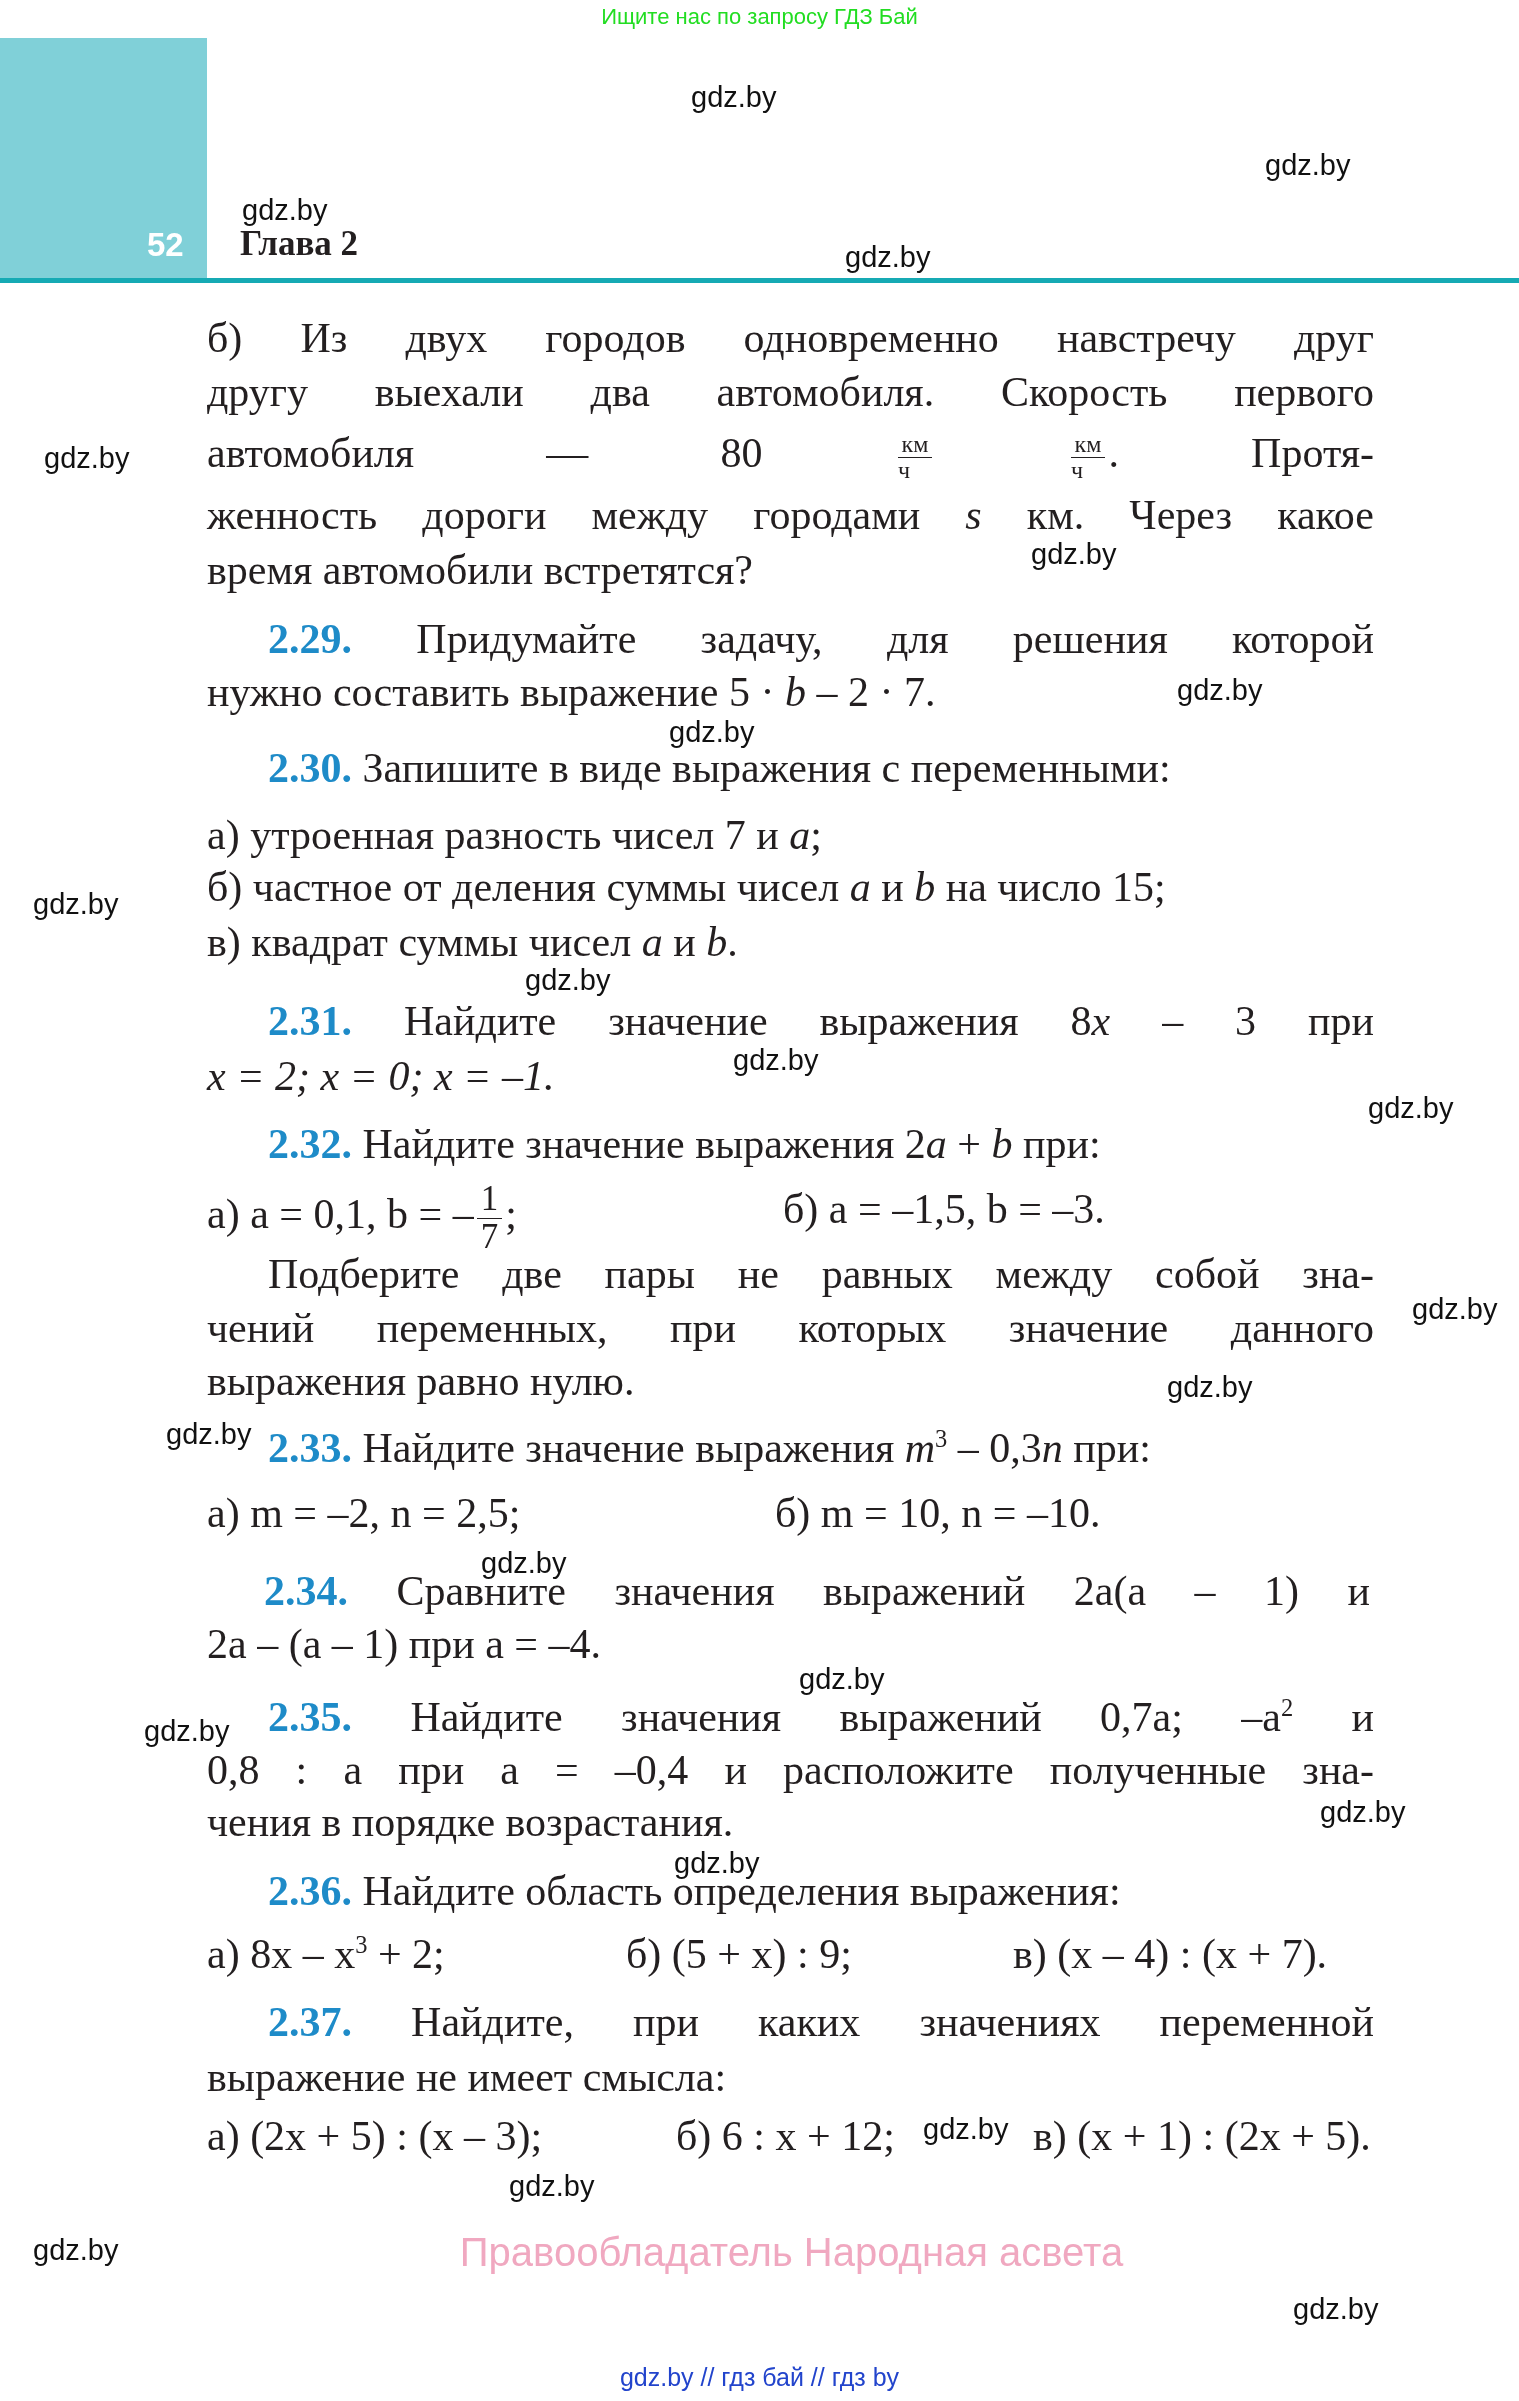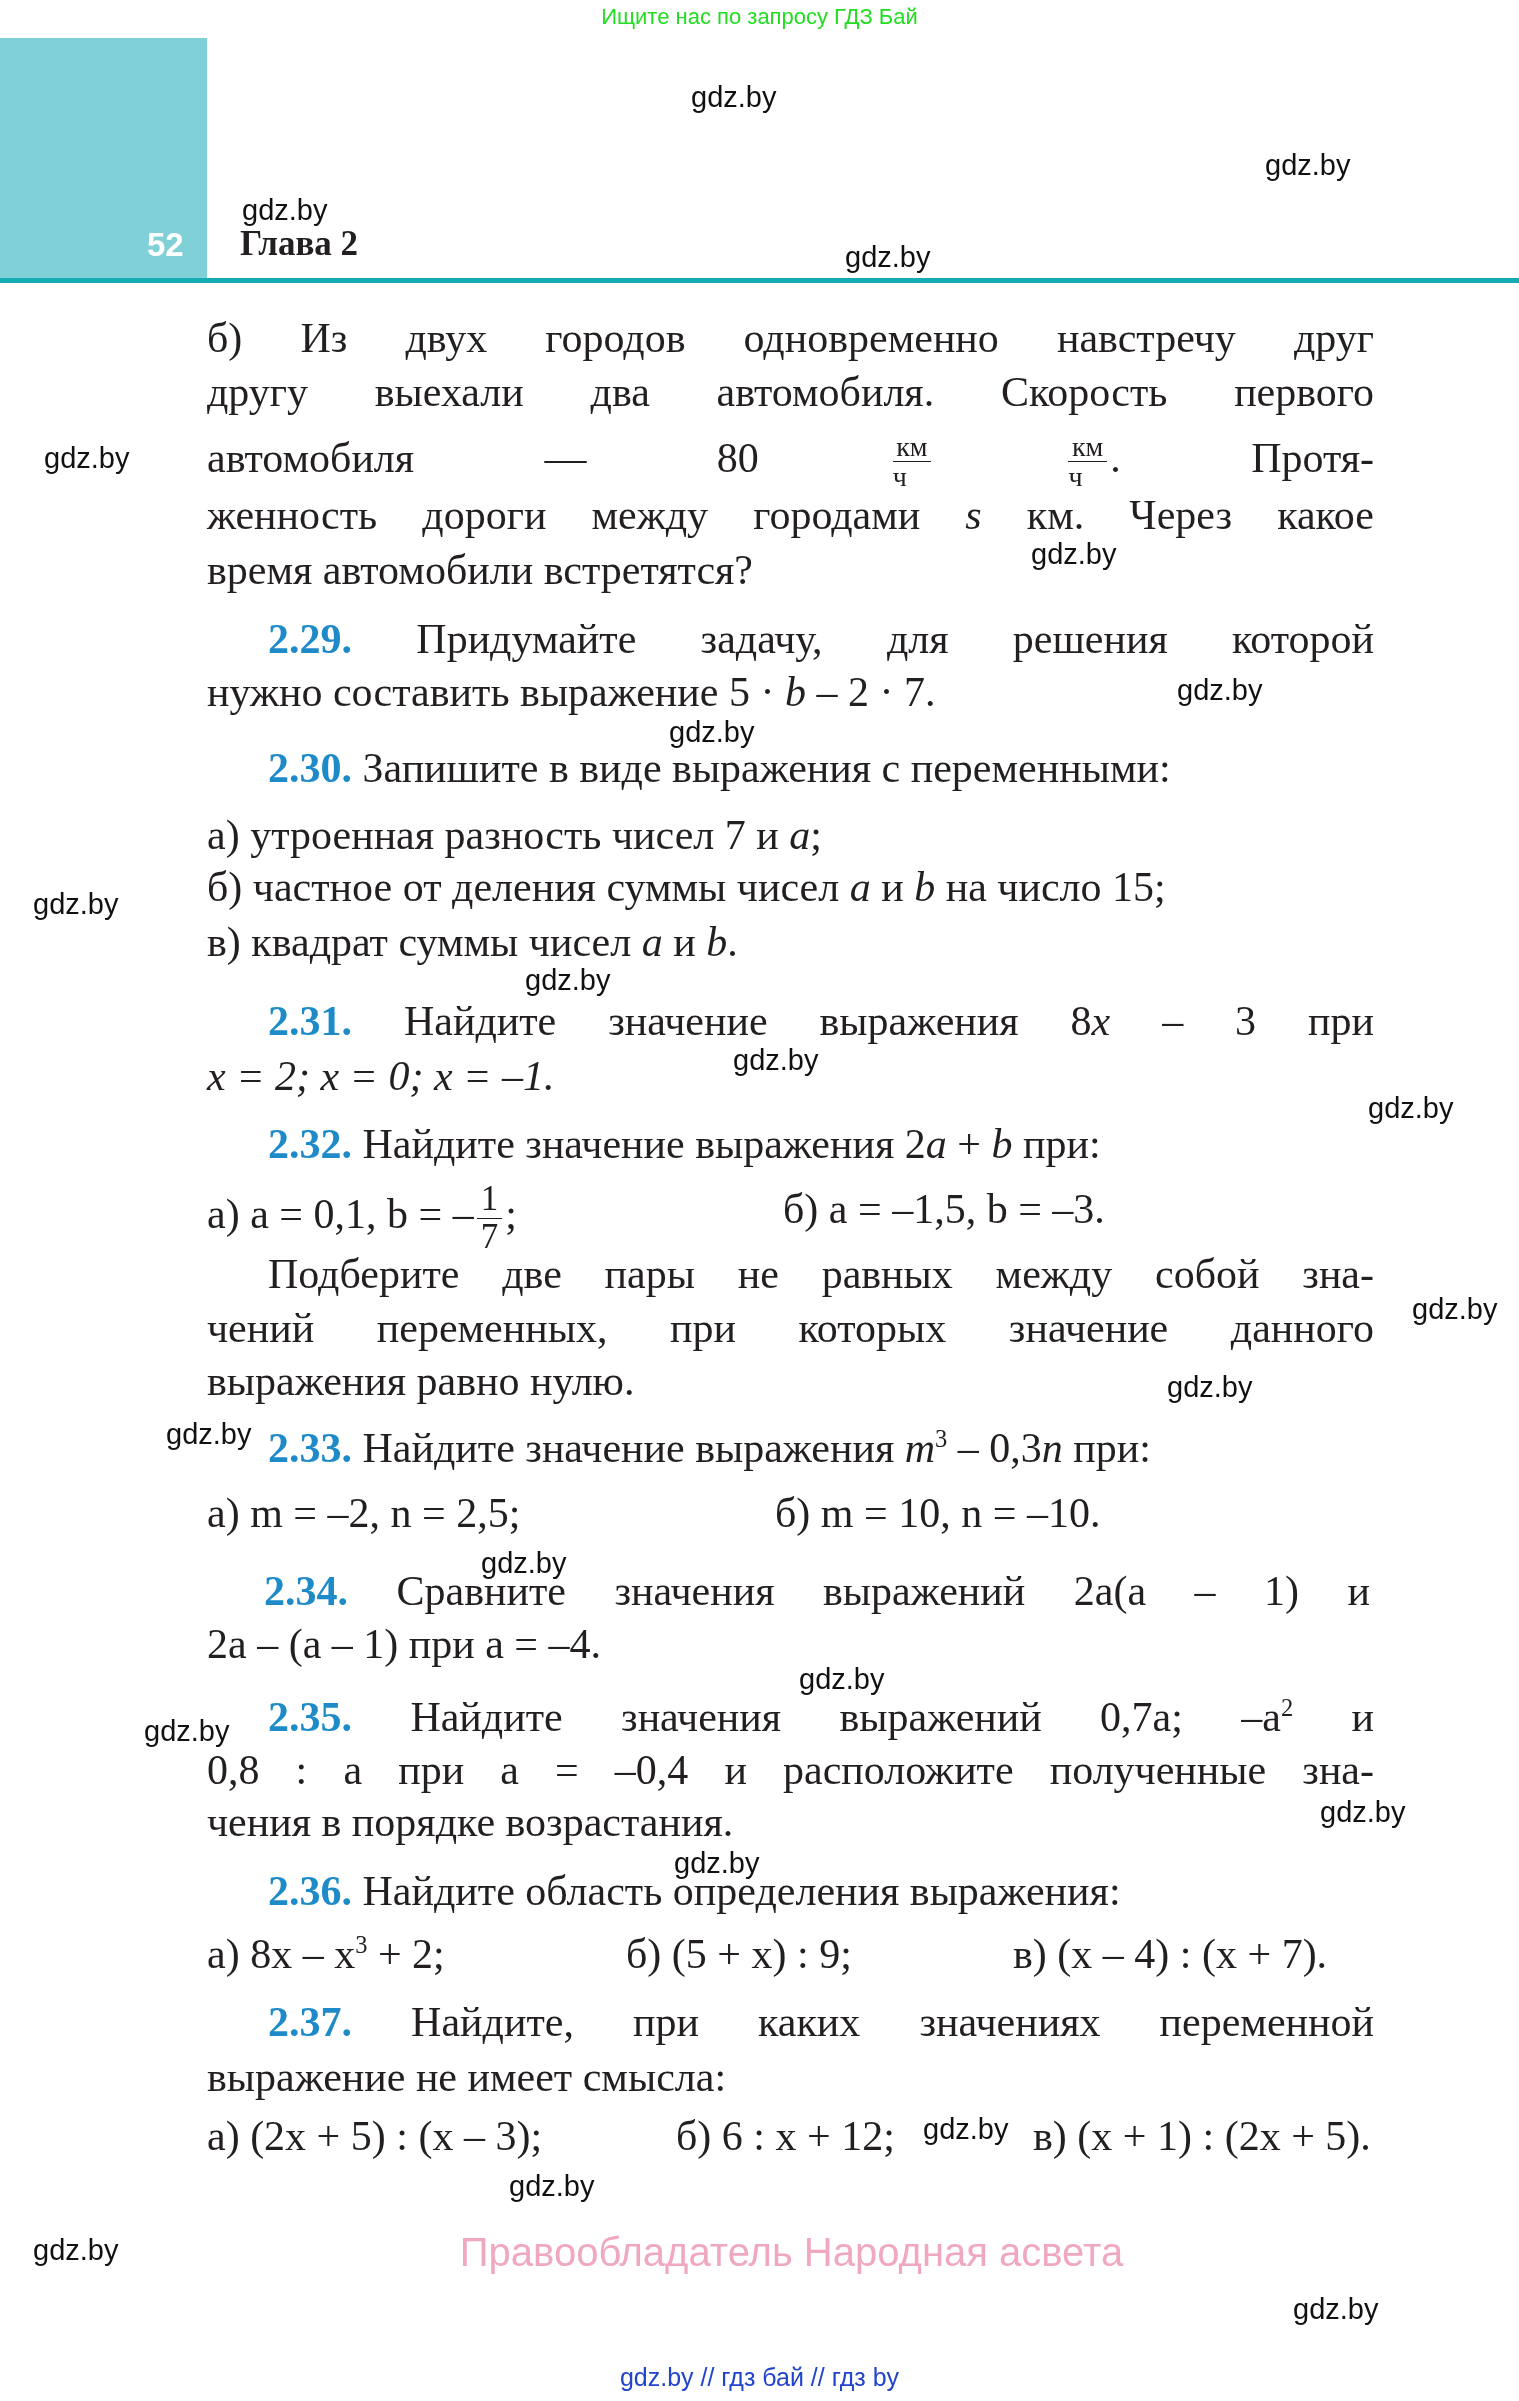--- a/index.html
+++ b/index.html
@@ -11,21 +11,21 @@
   .teal { left:0; top:38px; width:207px; height:242px; background:#80d0d8; }
   .rule { left:0; top:278px; width:1519px; height:5.3px; background:#16aab4; }
   .pagenum { left:147px; top:226px; color:#ffffff; font-family:"Liberation Sans",sans-serif;
              font-weight:bold; font-size:33px; }
   .chapter { left:240px; top:224px; font-family:"Liberation Serif",serif; font-weight:bold; font-size:35px; }
   .wm { font-family:Liberation Sans, sans-serif; font-size:29px; color:#111; }
   .line { font-family:"Liberation Serif",serif; font-size:42px; line-height:1; left:207px; width:1167px; }
   .just { text-align:justify; text-align-last:justify; }
   .num { color:#1e8bc8; font-weight:bold; }
   .it { font-style:italic; }
-  .frac { display:inline-block; vertical-align:middle; text-align:center; font-size:28px; line-height:1.05; margin:0 3.5px; }
+  .frac { display:inline-block; vertical-align:middle; text-align:center; font-size:24px; line-height:1.05; margin:0 3.5px; }
   .frac .top { display:block; border-bottom:1.8px solid #231f20; padding:0 3.5px; }
   .frac .bot { display:block; }
   sup { font-size:24.5px; }
   .copyright { top:2230px; left:0; width:1519px; text-align:center; color:#f0a8c0;
                font-family:"Liberation Sans",sans-serif; font-size:40px;margin-left:32px; }
   .footer { top:2363px; left:0; width:1519px; text-align:center; color:#2244cc;
             font-family:"Liberation Sans",sans-serif; font-size:25px; }
 </style>
 </head>
 <body>

